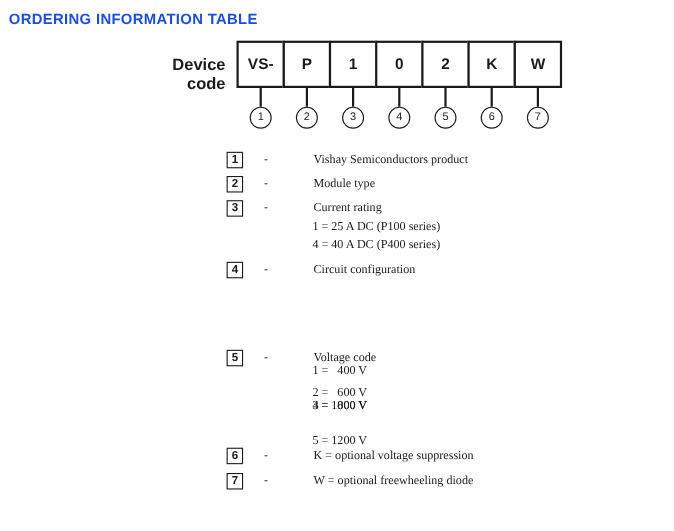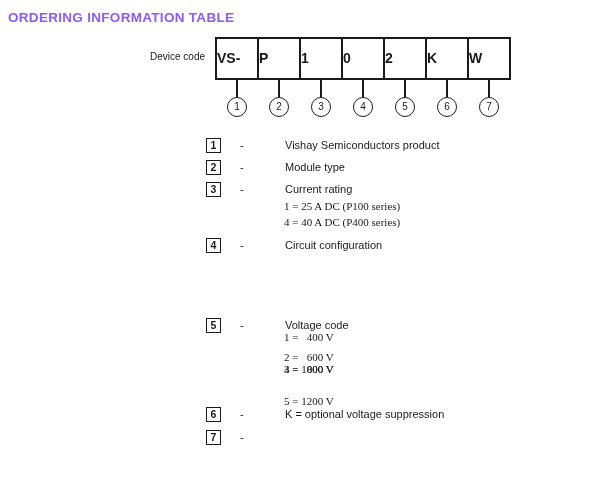--- a/index.html
+++ b/index.html
@@ -7,36 +7,36 @@
     position:relative;
     width:613px;height:483px;
     background:#ffffff;
     font-family:"Liberation Sans", sans-serif;
     color:#1a1a1a;
     overflow:hidden;
   }
   .title{
     position:absolute;left:8px;top:10px;
     font-size:13.5px;font-weight:bold;letter-spacing:.3px;
-    color:#8b5cf6;
+    color:#1d4ed8;
   }
   .device-label{
     position:absolute;left:120px;top:51px;width:85px;
-    text-align:right;font-size:10px;font-weight:normal;
+    text-align:right;font-size:15px;font-weight:bold;
   }
   .code-row{
     position:absolute;left:215px;top:37px;
     display:flex;
   }
   .code-cell{
     width:44px;height:43px;
     border:2px solid #1a1a1a;
     box-sizing:border-box;
     margin-left:-2px;
-    text-align:left;
+    text-align:center;
     font-size:14px;font-weight:bold;
     line-height:39px;
     background:#fff;
   }
   .code-cell:first-child{margin-left:0;}
   .conn{
     position:absolute;top:80px;height:17px;width:1.5px;
     background:#1a1a1a;
   }
   .circle{
@@ -55,21 +55,21 @@
     width:15px;height:15px;
     border:1.5px solid #1a1a1a;
     box-sizing:border-box;
     text-align:center;
     font-size:10.5px;font-weight:bold;line-height:12px;
     flex:0 0 15px;
   }
   .dash{
     margin-left:19px;width:45px;text-align:left;
   }
-  .label{white-space:pre;}
+  .label{white-space:pre;font-family:Liberation Serif, serif;}
   .option{
     position:absolute;left:284px;height:15px;
     font-size:11px;line-height:15px;white-space:pre;font-family:Liberation Serif, serif;
   }
 </style>
 </head>
 <body>
 
 <div id="page">
 
@@ -142,15 +142,16 @@
 
   <div class="legend-row" style="top:407px">
     <span class="num-box">6</span>
     <span class="dash">-</span>
     <span class="label">K = optional voltage suppression</span>
   </div>
 
   <div class="legend-row" style="top:430px">
     <span class="num-box">7</span>
     <span class="dash">-</span>
+    <span class="label">W = optional freewheeling diode</span>
   </div>
 
 </div>
 
 </body></html>

